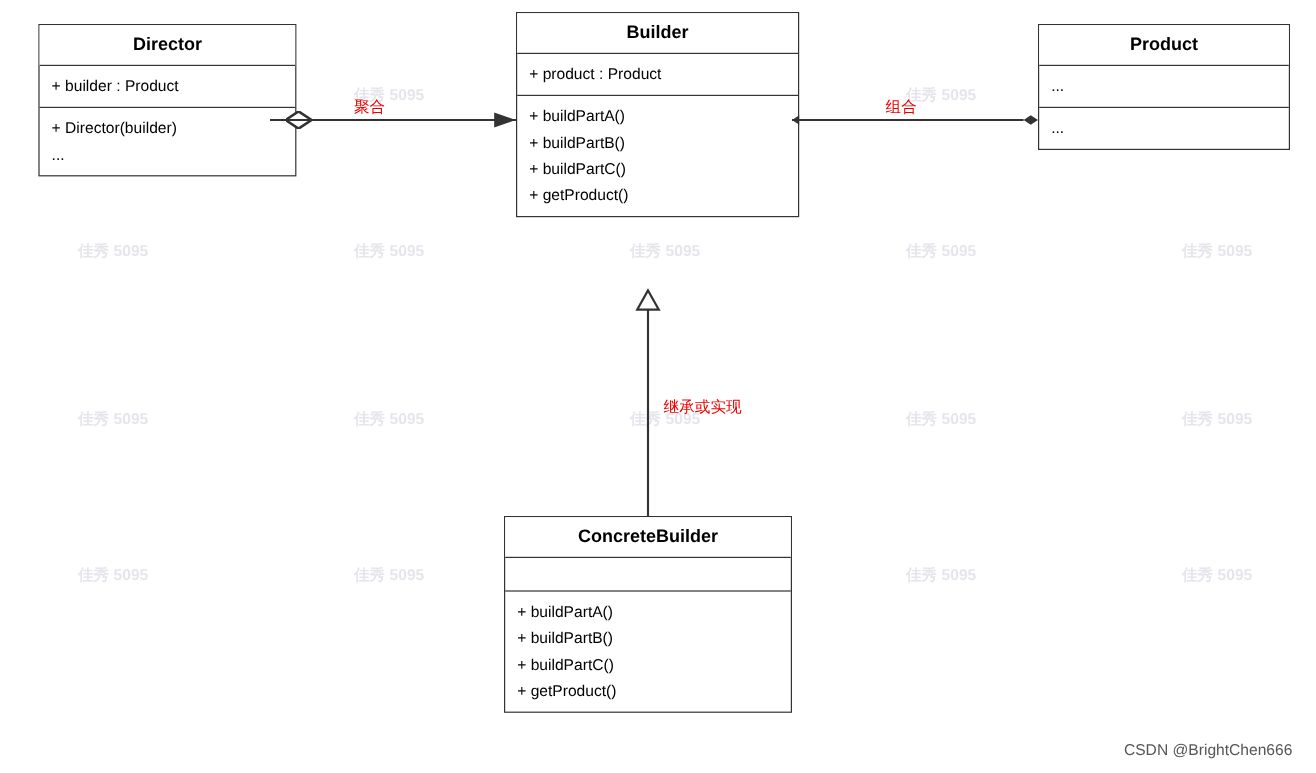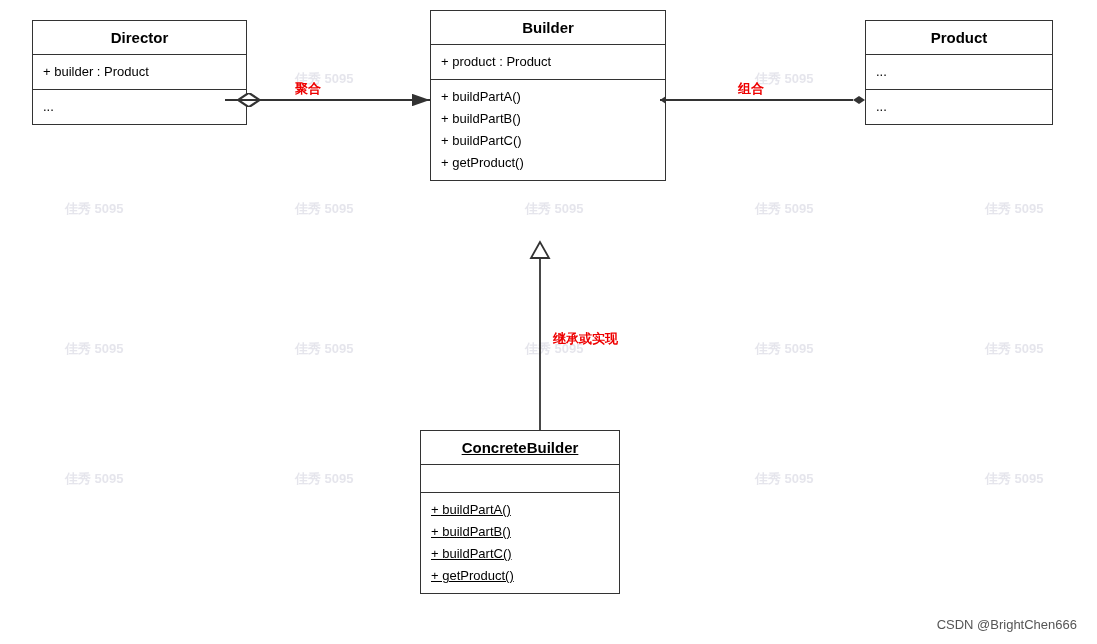--- a/index.html
+++ b/index.html
@@ -68,21 +68,21 @@
       width: 1097px;
       height: 644px;
       pointer-events: none;
     }
 
     
     .arrow-label {
       position: absolute;
       color: #e00;
       font-size: 13px;
-      font-weight: bold;
+      font-weight: normal;
     }
 
     
     .wm1 { top: 70px; left: 65px; }
     .wm2 { top: 70px; left: 295px; }
     .wm3 { top: 70px; left: 525px; }
     .wm4 { top: 70px; left: 755px; }
     .wm5 { top: 70px; left: 985px; }
     .wm6 { top: 200px; left: 65px; }
     .wm7 { top: 200px; left: 295px; }
@@ -134,48 +134,49 @@
   <span class="watermark wm18">佳秀 5095</span>
   <span class="watermark wm19">佳秀 5095</span>
   <span class="watermark wm20">佳秀 5095</span>
 
   <div class="uml-class" style="left: 10px; top: 20px; width: 215px; margin-left: 22px;">
     <div class="uml-class-title">Director</div>
     <div class="uml-class-section">
       <p>+ builder : Product</p>
     </div>
     <div class="uml-class-section">
+      <p>+ Director(builder)</p>
       <p>...</p>
     </div>
   </div>
 
   <div class="uml-class" style="left: 430px; top: 10px; width: 236px;">
     <div class="uml-class-title">Builder</div>
     <div class="uml-class-section">
       <p>+ product : Product</p>
     </div>
     <div class="uml-class-section">
       <p>+ buildPartA()</p>
       <p>+ buildPartB()</p>
       <p>+ buildPartC()</p>
       <p>+ getProduct()</p>
     </div>
   </div>
 
-  <div class="uml-class" style="left: 865px; top: 20px; width: 188px;">
+  <div class="uml-class" style="left: 865px; top: 20px; width: 210px;">
     <div class="uml-class-title">Product</div>
     <div class="uml-class-section">
       <p>...</p>
     </div>
     <div class="uml-class-section">
       <p>...</p>
     </div>
   </div>
 
-  <div class="uml-class" style="left: 420px; top: 430px; width: 200px; text-decoration: underline;">
+  <div class="uml-class" style="left: 420px; top: 430px; width: 240px;">
     <div class="uml-class-title">ConcreteBuilder</div>
     <div class="uml-class-section" style="min-height: 28px;">
     </div>
     <div class="uml-class-section">
       <p>+ buildPartA()</p>
       <p>+ buildPartB()</p>
       <p>+ buildPartC()</p>
       <p>+ getProduct()</p>
     </div>
   </div>

